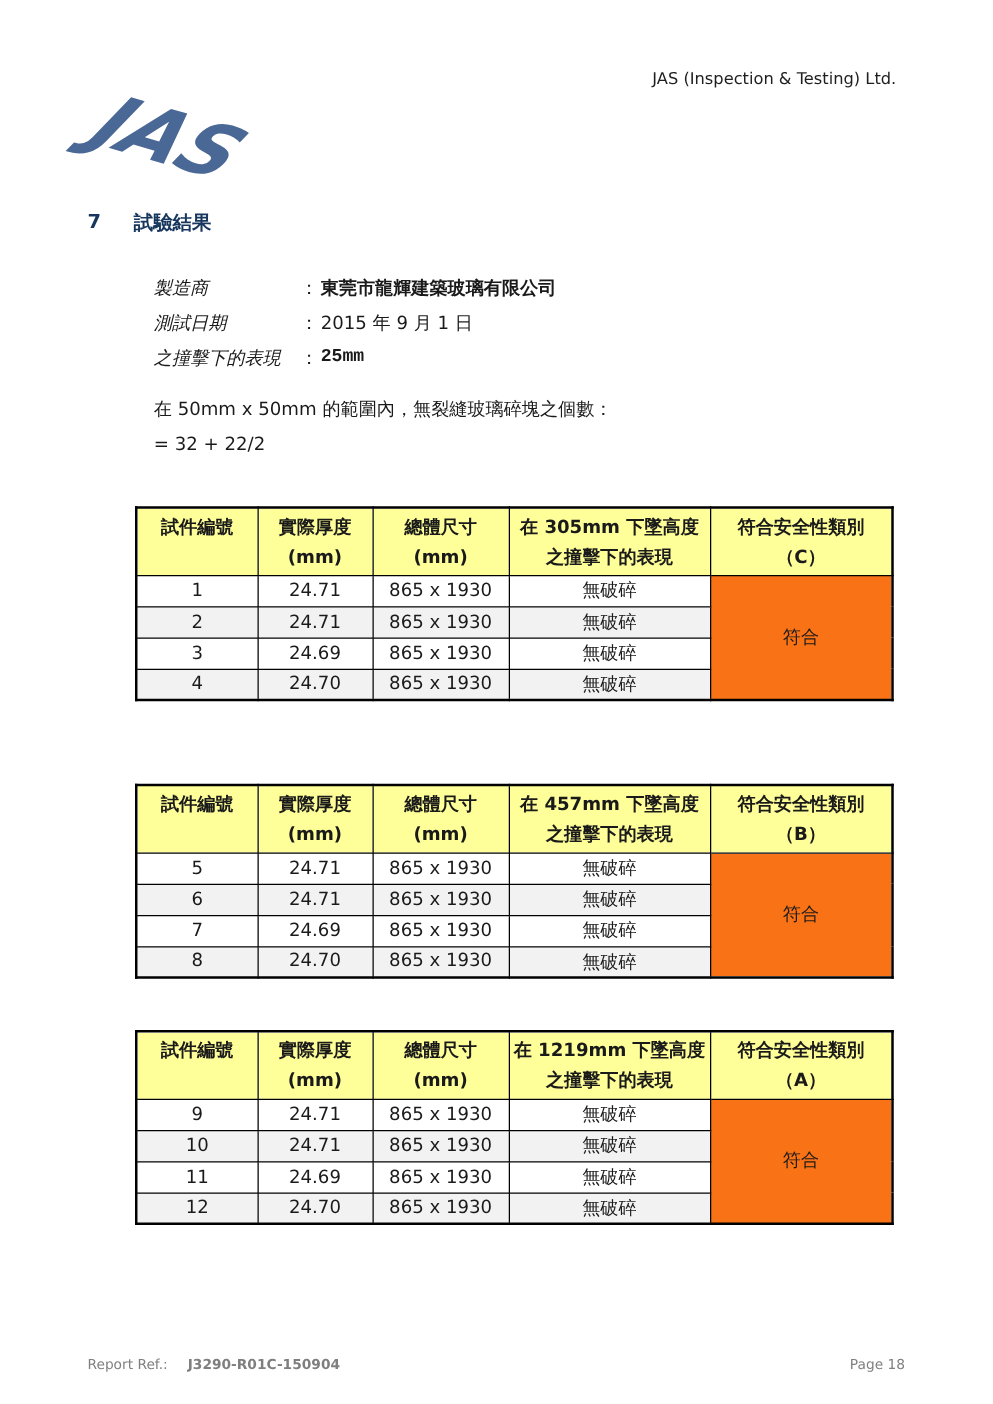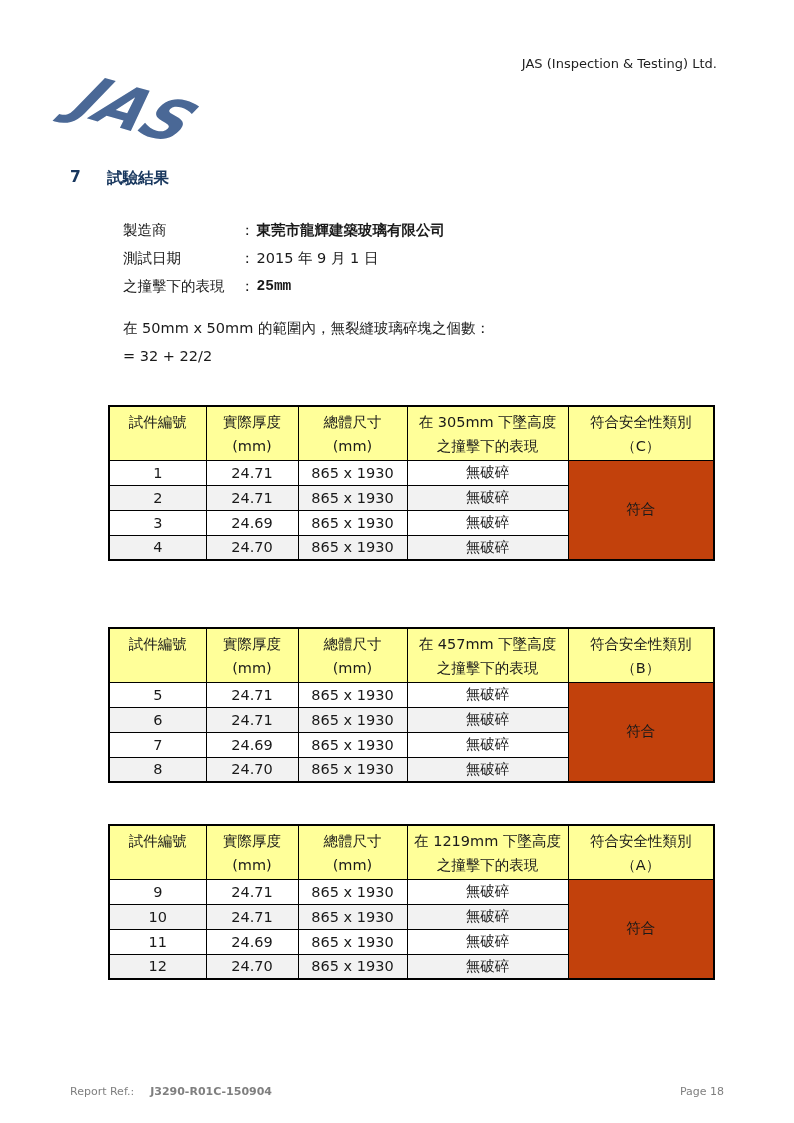--- a/index.html
+++ b/index.html
@@ -35,51 +35,51 @@
   
   .section-heading {
     position: absolute; top: 168px; left: 70px;
     display: flex; font-size: 15.5px; font-weight: bold; color: var(--navy);
   }
   .section-number { width: 37px; }
 
   
   .info-block { position: absolute; top: 216px; left: 123px; font-size: 14.5px; }
   .info-row { display: flex; height: 28px; align-items: center; white-space: nowrap; }
-  .info-label { width: 117px; flex: 0 0 117px; }
+  .info-label { width: 117px; flex: 0 0 117px; font-style: italic; }
   .info-colon { margin-right: 2px; }
   .value-bold { font-weight: bold; font-family: Liberation Mono, monospace; }
 
   
   .calc-block { position: absolute; top: 314px; left: 123px; font-size: 14.5px; line-height: 28px; white-space: nowrap; }
   .calc-note { margin-left: 30px; }
 
   
   .result-table {
     position: absolute; left: 108px; width: 605px;
     border-collapse: collapse; table-layout: fixed;
     font-size: 14.5px; text-align: center;
     border: 2px solid var(--border-color);
   }
   .result-table th, .result-table td {
     border: 1px solid var(--border-color);
     overflow: hidden;
   }
   .result-table th {
     background: var(--header-bg);
-    font-weight: normal;
+    font-weight: bold;
     height: 54px;
     vertical-align: top;
     padding-top: 3px;
     line-height: 24px;
   }
   .result-table th .line2 { display: block; }
   .result-table td { height: 25px; background: #ffffff; }
   .result-table tbody tr:nth-child(even) td { background: var(--stripe-bg); }
-  .result-table td.compliance-cell { background: #c2410c; vertical-align: middle; }
+  .result-table td.compliance-cell { background: #f97316; vertical-align: middle; }
   .table-1 { top: 405px; }
   .table-2 { top: 627px; }
   .table-3 { top: 824px; }
 
   
   .footer {
     position: absolute; top: 1085px; left: 70px; right: 70px;
     display: flex; justify-content: space-between;
     font-size: 11px; color: var(--footer-gray);
   }

